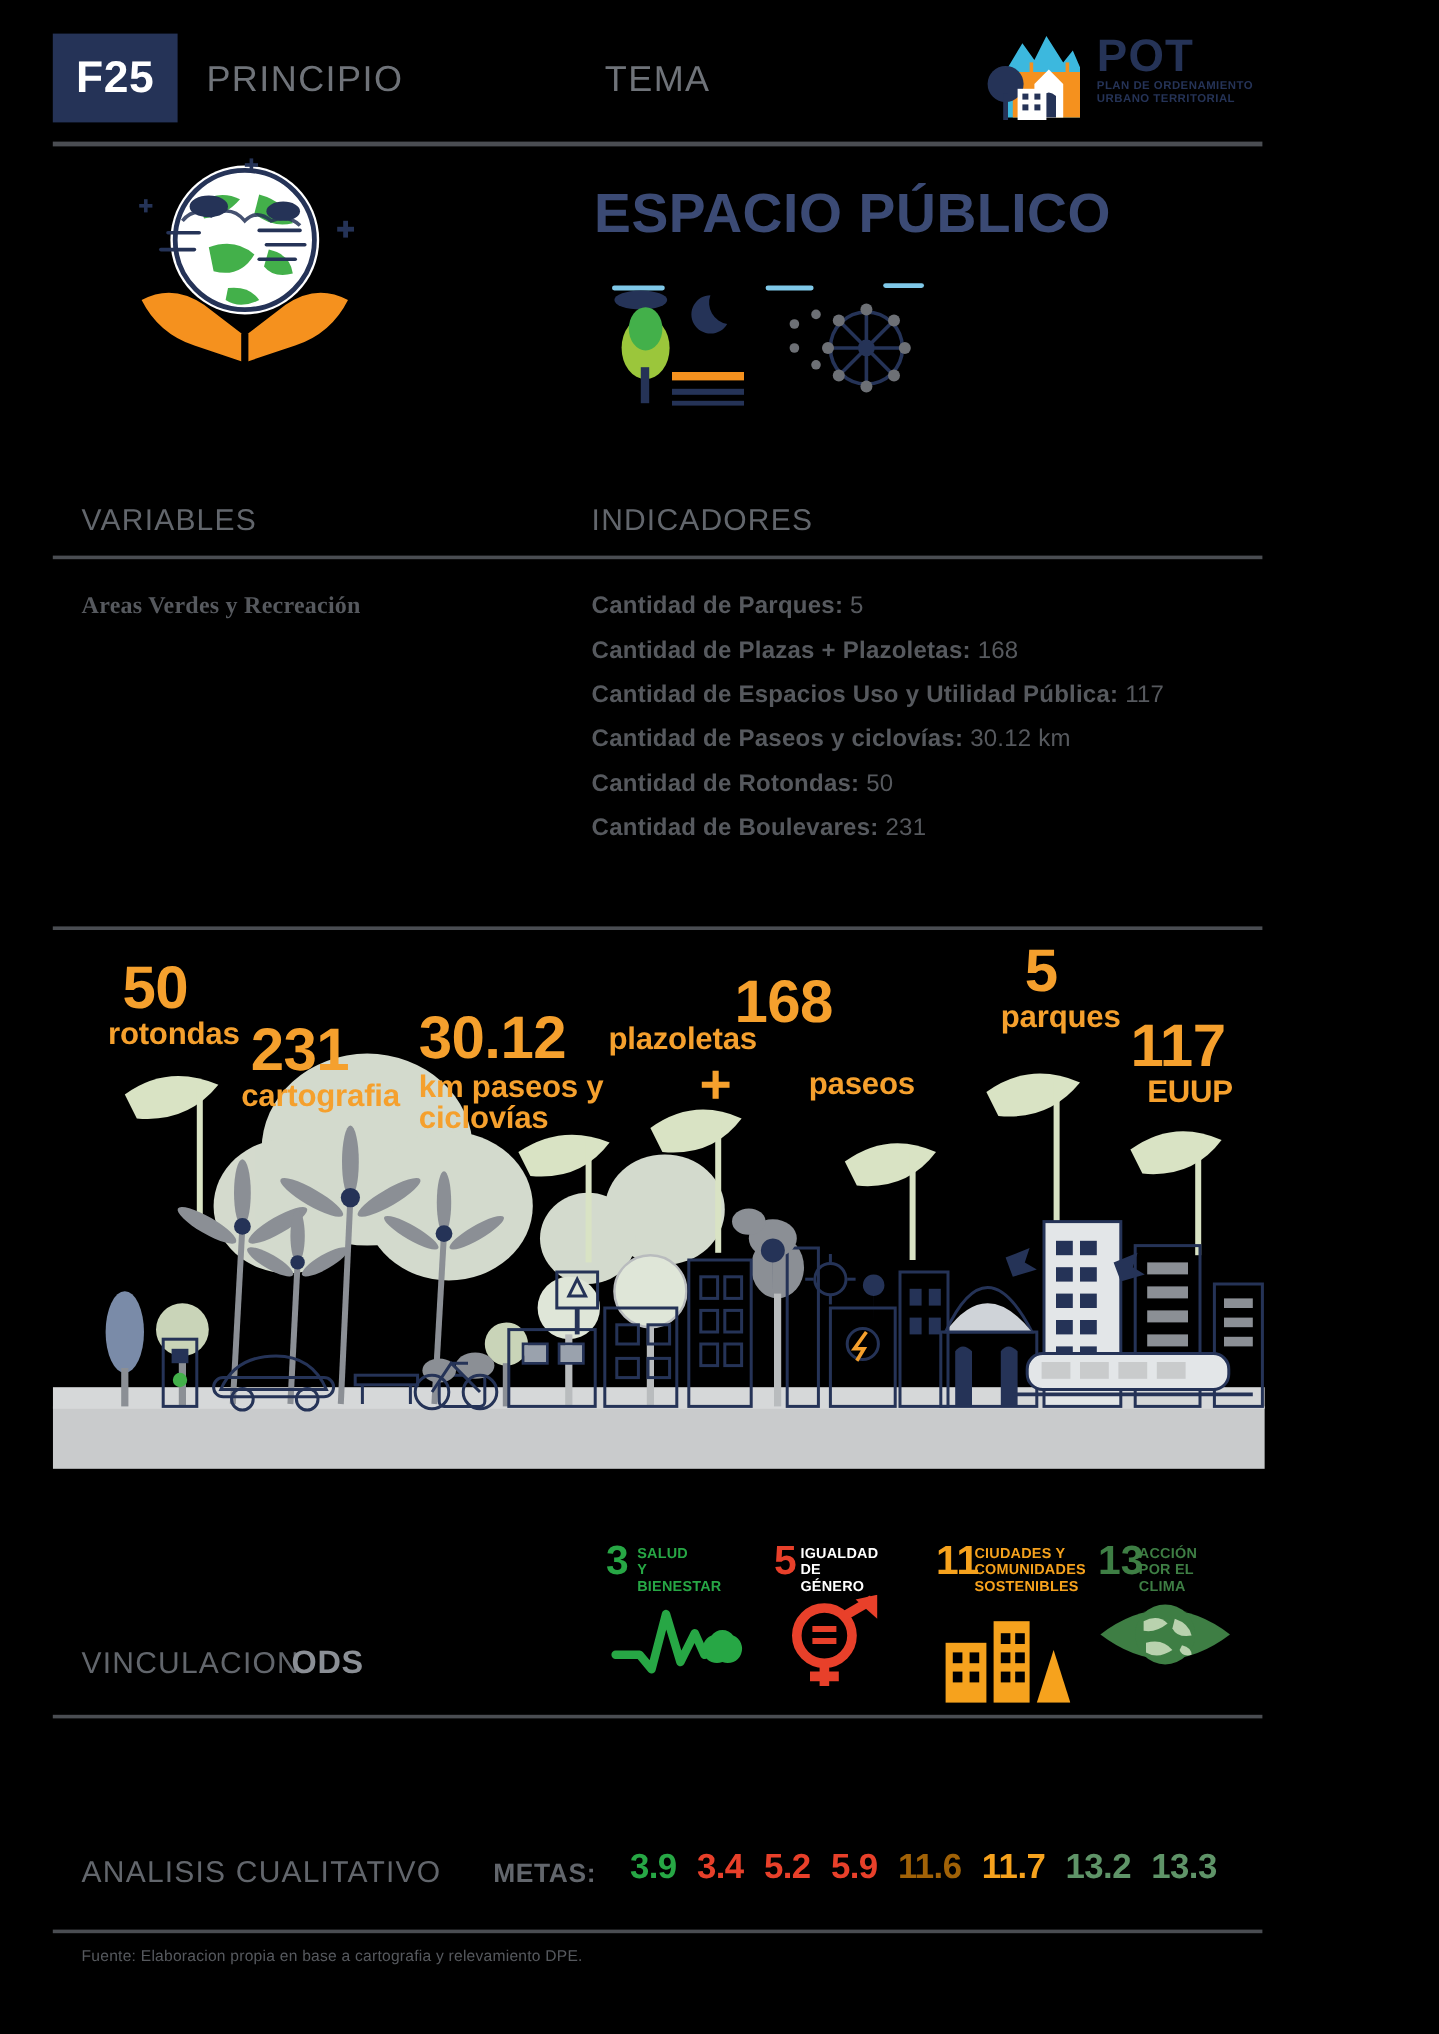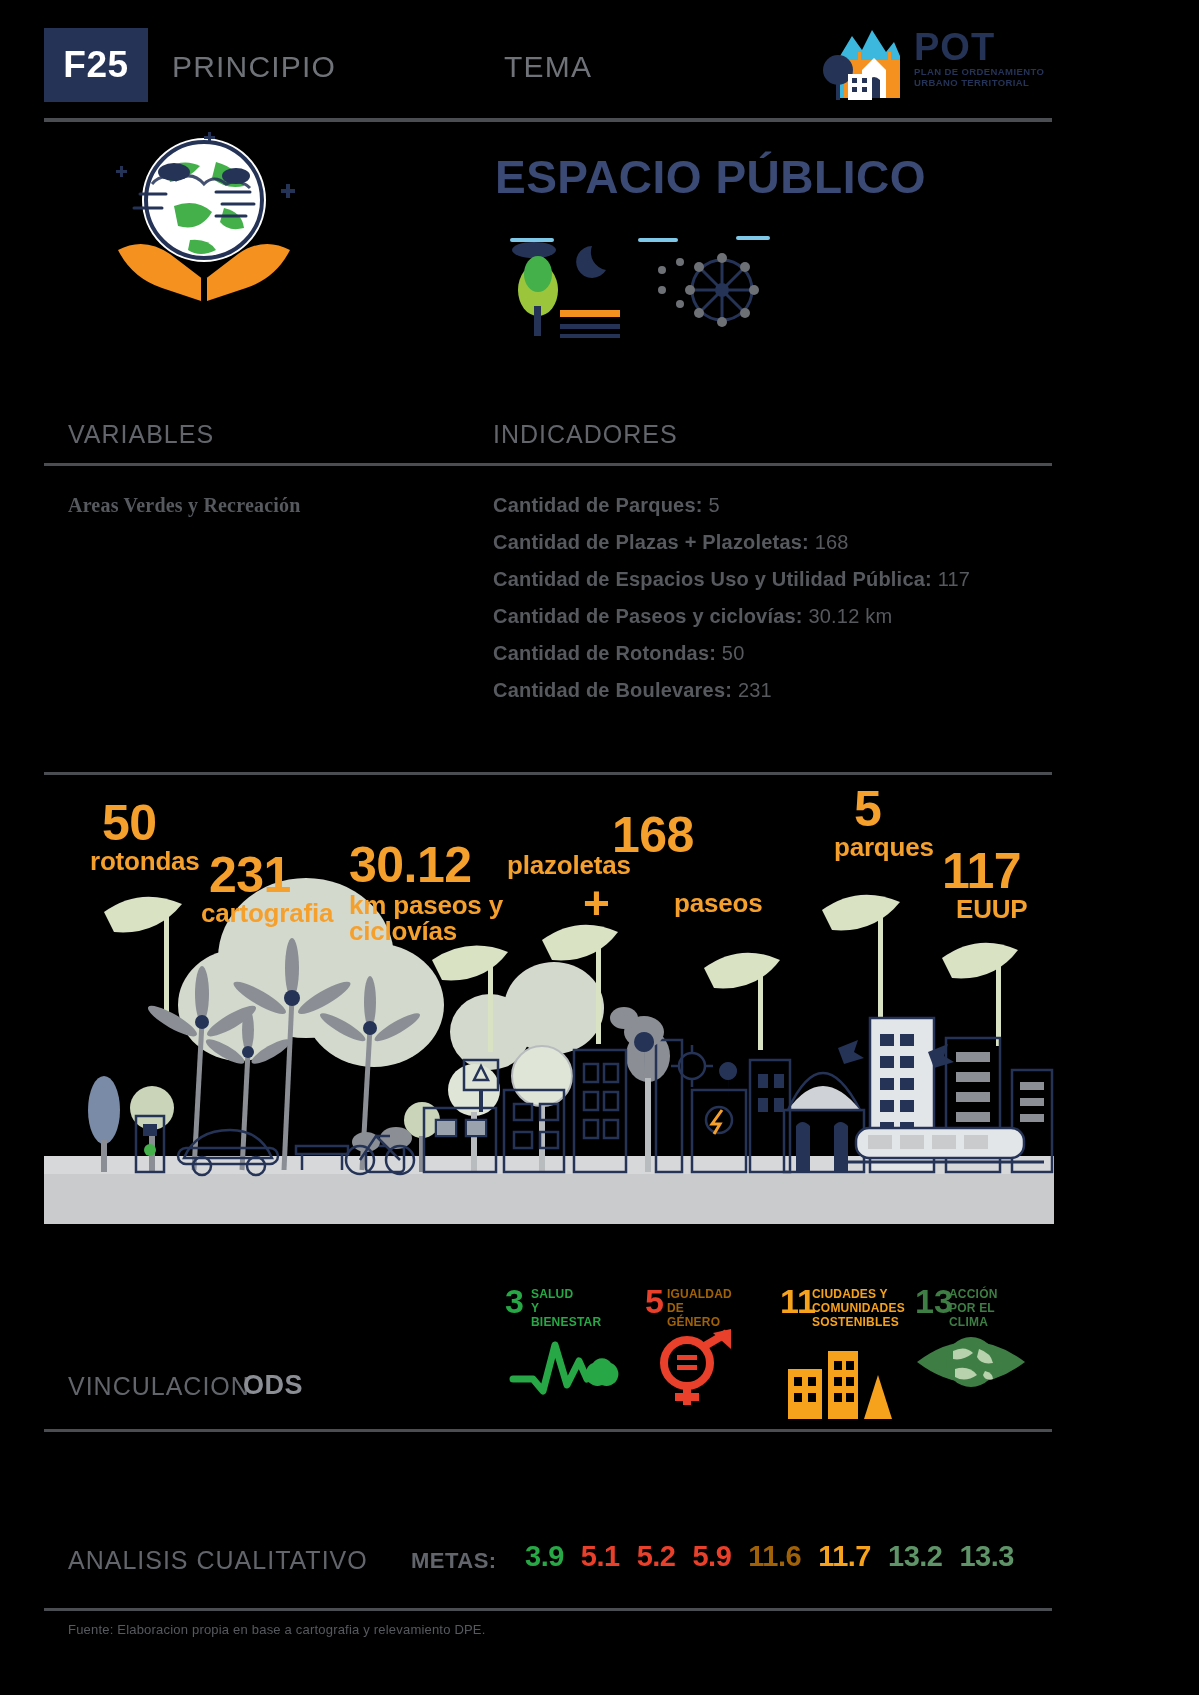--- a/index.html
+++ b/index.html
@@ -600,21 +600,21 @@
         <div>Y BIENESTAR</div>
       </div>
       <svg class="ods-icon" width="110" height="70" viewBox="0 0 110 70" style="left:4px;">
         <path d="M4 50 L24 50 L34 62 L46 16 L58 56 L70 32 L78 50" fill="none" stroke="#27A745" stroke-width="7" stroke-linejoin="round" stroke-linecap="round"></path>
         <path d="M84 34 a11 11 0 0 1 18 0 a11 11 0 0 1 -9 22 a11 11 0 0 1 -9 -22 Z" fill="#27A745"></path>
       </svg>
     </div>
 
     <div class="ods-item" style="left:140px;">
       <div class="ods-num" style="color:#E8402A;">5</div>
-      <div class="ods-text" style="left:22px; color:#a16207;">
+      <div class="ods-text" style="left:22px; color:#ffffff;">
         <div>IGUALDAD</div>
         <div>DE GÉNERO</div>
       </div>
       <svg class="ods-icon" width="90" height="80" viewBox="0 0 90 80" style="left:8px;">
         <circle cx="34" cy="34" r="23" fill="none" stroke="#E8402A" stroke-width="8"></circle>
         <line x1="34" y1="57" x2="34" y2="76" stroke="#E8402A" stroke-width="8"></line>
         <line x1="22" y1="68" x2="46" y2="68" stroke="#E8402A" stroke-width="8"></line>
         <line x1="50" y1="18" x2="74" y2="4" stroke="#E8402A" stroke-width="8"></line>
         <path d="M78 0 L78 20 L60 4 Z" fill="#E8402A"></path>
         <rect x="24" y="26" width="20" height="5" fill="#E8402A"></rect>
@@ -666,21 +666,21 @@
       </svg>
     </div>
   </div>
 
   <div class="rule rule-ods"></div>
 
   <div class="analisis-label">ANALISIS CUALITATIVO</div>
   <div class="metas-label">METAS:</div>
   <div class="metas-row">
     <span class="meta-val" style="color:#27A745;">3.9</span>
-    <span class="meta-val" style="color:#E8402A;">5.1</span>
+    <span class="meta-val" style="color:#E8402A;">3.4</span>
     <span class="meta-val" style="color:#E8402A;">5.2</span>
     <span class="meta-val" style="color:#E8402A;">5.9</span>
     <span class="meta-val" style="color:#a16207;">11.6</span>
     <span class="meta-val" style="color:#F6A21D;">11.7</span>
     <span class="meta-val" style="color:#5F9468;">13.2</span>
     <span class="meta-val" style="color:#5F9468;">13.3</span>
   </div>
 
   <div class="rule rule-foot"></div>
   <div class="fuente">Fuente: Elaboracion propia en base a cartografia y relevamiento DPE.</div>

